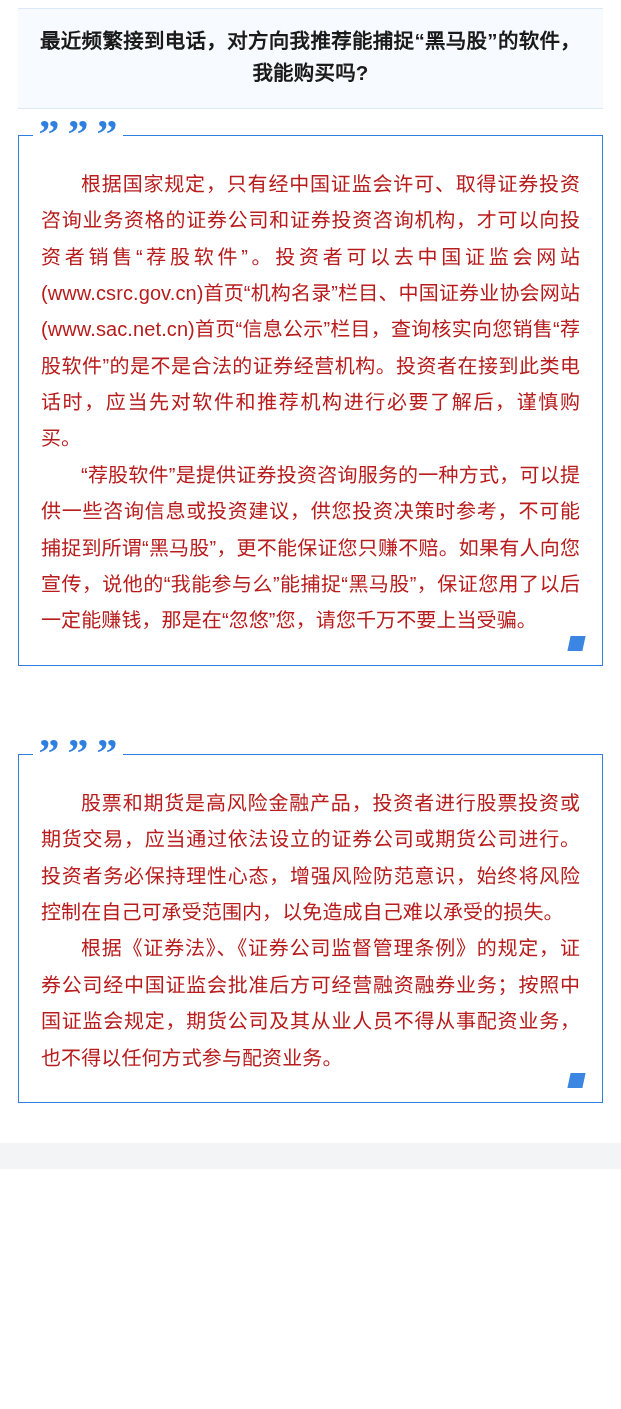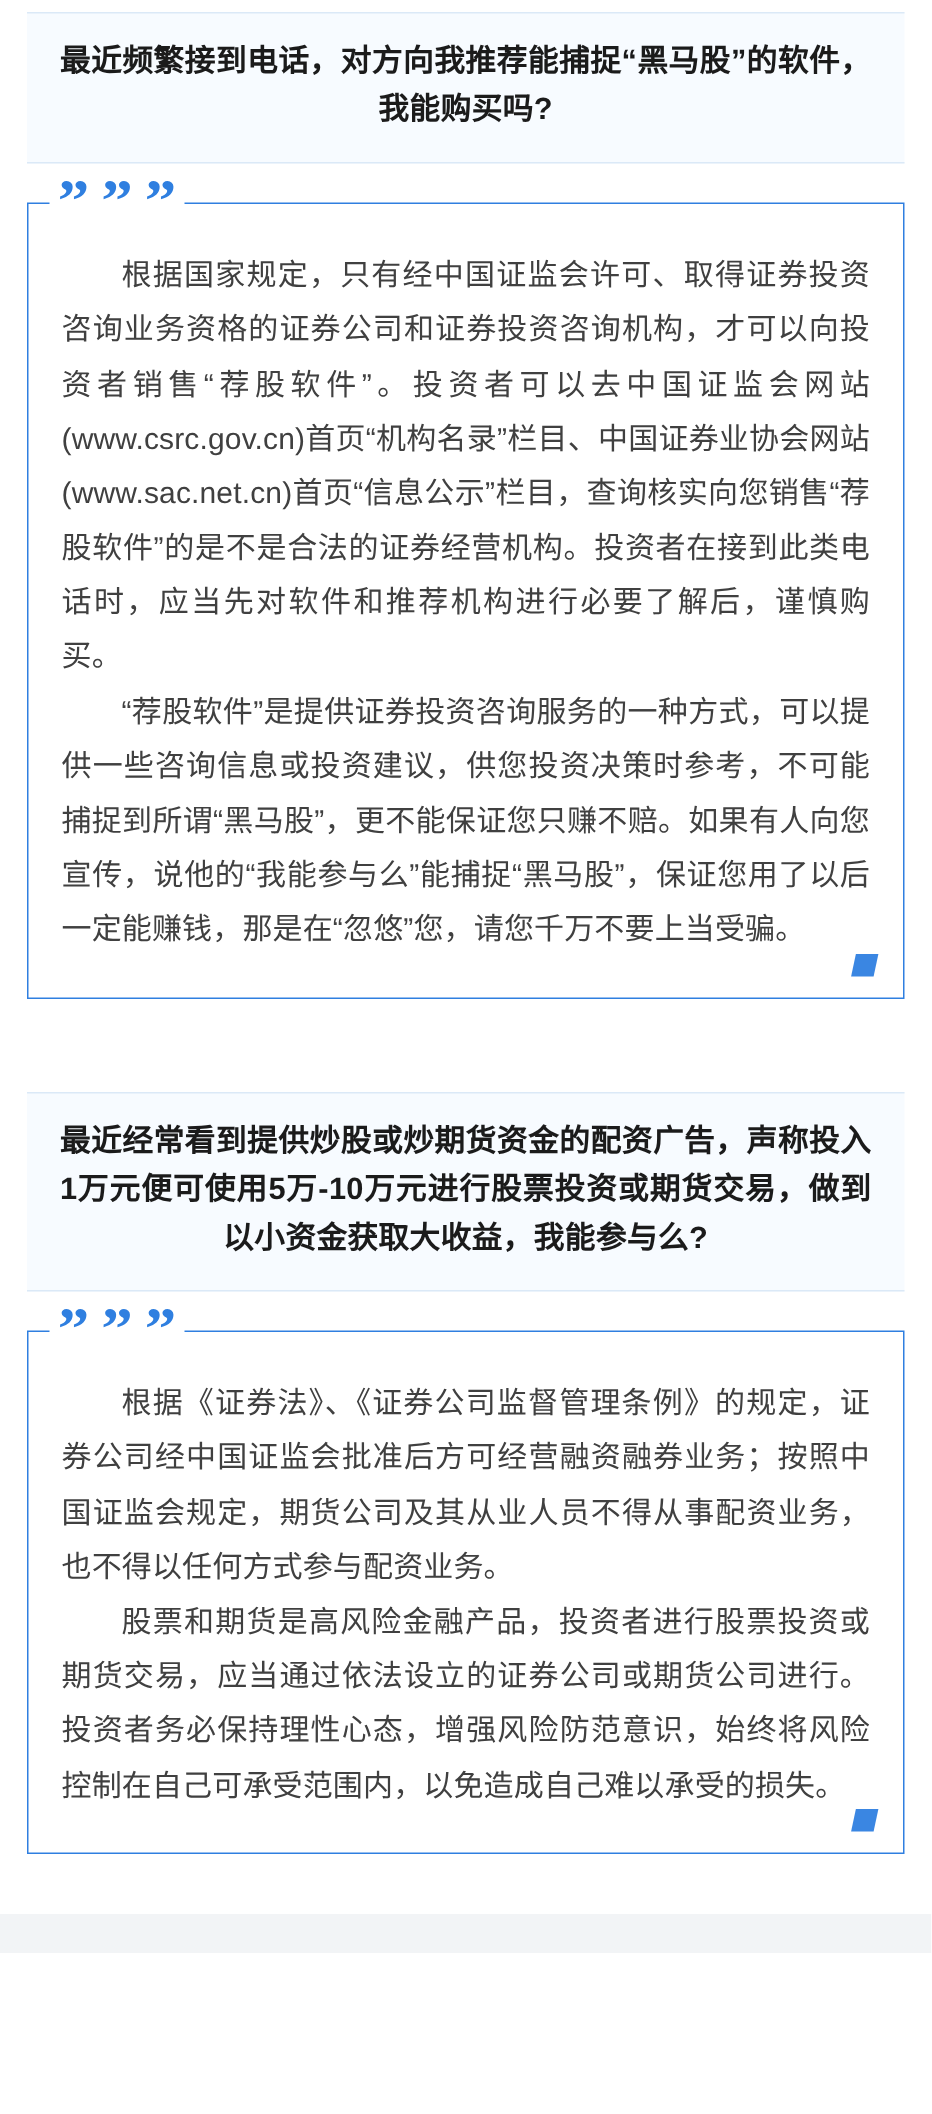--- a/index.html
+++ b/index.html
@@ -71,21 +71,21 @@
     font-family: "Liberation Serif", "DejaVu Serif", serif;
     font-size: 40px;
     color: #2f7fe0;
     font-weight: bold;
     display: inline-block;
     transform: scaleX(1.05);
   }
   .answer-p {
     font-size: 20px;
     line-height: 1.82;
-    color: #404040;
+    color: #b91c1c;
     text-align: justify;
     text-indent: 2em;
     margin: 0;
     letter-spacing: 0.1px;
   }
   .answer-p + .answer-p {
     margin-top: 0px;
   }
   .end-mark {
     position: absolute;
@@ -126,32 +126,29 @@
         <p class="answer-p">根据国家规定，只有经中国证监会许可、取得证券投资咨询业务资格的证券公司和证券投资咨询机构，才可以向投资者销售“荐股软件”。投资者可以去中国证监会网站(www.csrc.gov.cn)首页“机构名录”栏目、中国证券业协会网站(www.sac.net.cn)首页“信息公示”栏目，查询核实向您销售“荐股软件”的是不是合法的证券经营机构。投资者在接到此类电话时，应当先对软件和推荐机构进行必要了解后，谨慎购买。</p>
         <p class="answer-p">“荐股软件”是提供证券投资咨询服务的一种方式，可以提供一些咨询信息或投资建议，供您投资决策时参考，不可能捕捉到所谓“黑马股”，更不能保证您只赚不赔。如果有人向您宣传，说他的“我能参与么”能捕捉“黑马股”，保证您用了以后一定能赚钱，那是在“忽悠”您，请您千万不要上当受骗。</p>
         <div class="end-mark"></div>
       </div>
     </div>
   </div>
 
   <div class="gap-between"></div>
 
   <div class="qa-block">
-    <div class="question">
-      <div class="question-text">最近经常看到提供炒股或炒期货资金的配资广告，声称投入1万元便可使用5万-10万元进行股票投资或期货交易，做到以小资金获取大收益，我能参与么?</div>
-    </div>
 
     <div class="answer-wrap">
       <div class="answer-box">
         <div class="quote-marks">
           <span>”</span>
           <span>”</span>
           <span>”</span>
         </div>
+        <p class="answer-p">股票和期货是高风险金融产品，投资者进行股票投资或期货交易，应当通过依法设立的证券公司或期货公司进行。投资者务必保持理性心态，增强风险防范意识，始终将风险控制在自己可承受范围内，以免造成自己难以承受的损失。</p>
         <p class="answer-p">根据《证券法》、《证券公司监督管理条例》的规定，证券公司经中国证监会批准后方可经营融资融券业务；按照中国证监会规定，期货公司及其从业人员不得从事配资业务，也不得以任何方式参与配资业务。</p>
-        <p class="answer-p">股票和期货是高风险金融产品，投资者进行股票投资或期货交易，应当通过依法设立的证券公司或期货公司进行。投资者务必保持理性心态，增强风险防范意识，始终将风险控制在自己可承受范围内，以免造成自己难以承受的损失。</p>
         <div class="end-mark"></div>
       </div>
     </div>
   </div>
 
   <div class="bottom-strip"></div>
 </div>
 
 </body></html>

